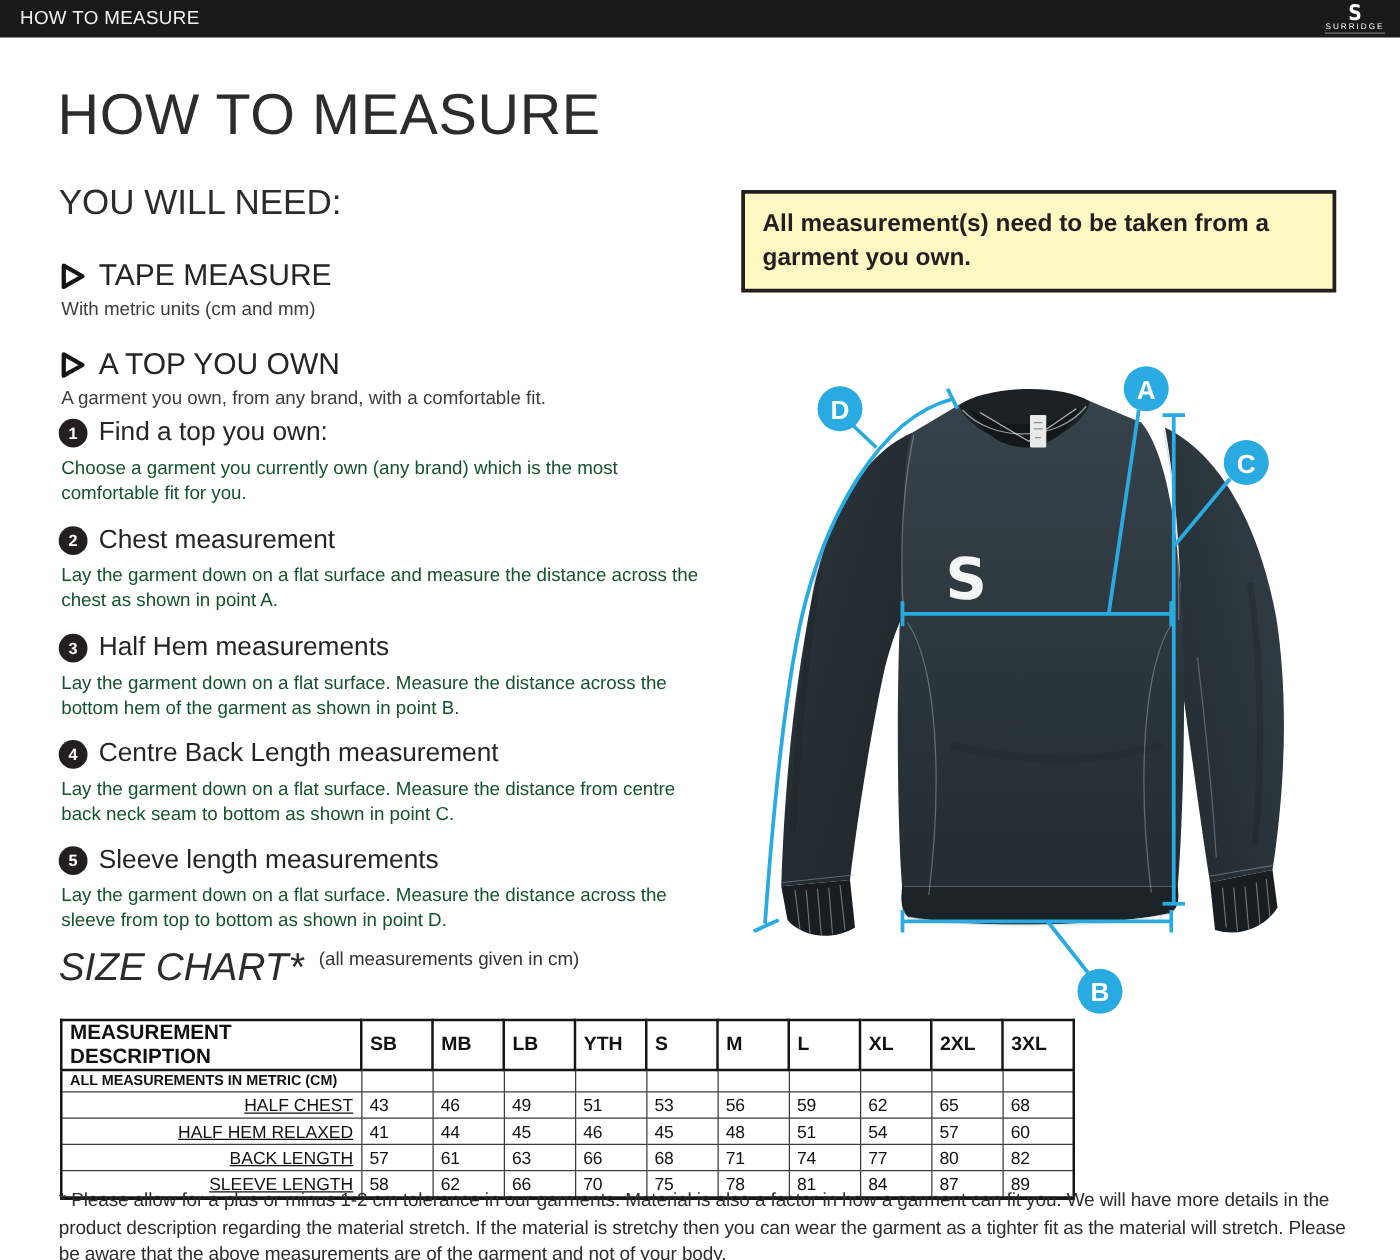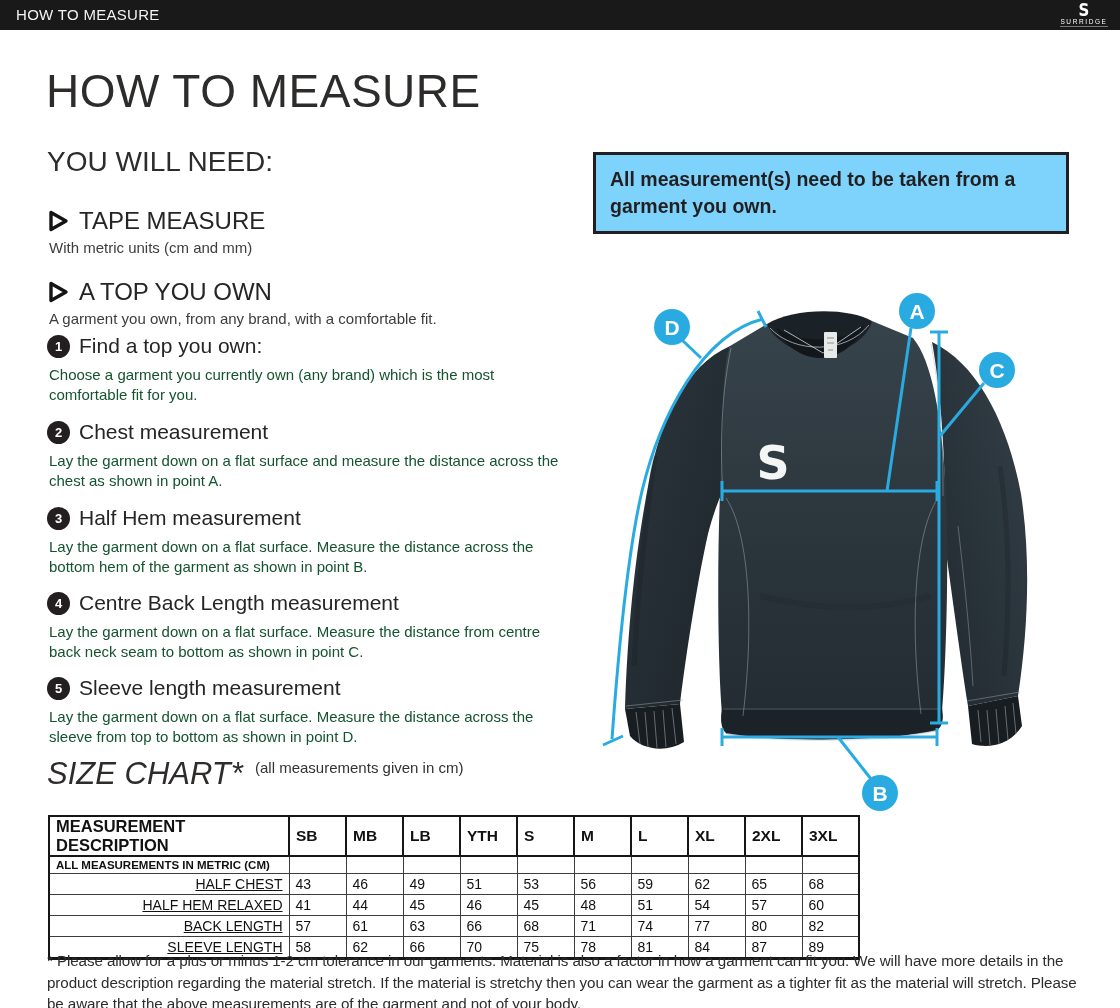--- a/index.html
+++ b/index.html
@@ -21,21 +21,21 @@
   .need-head{display:flex;align-items:center;gap:10px;font-size:24px;color:#262424;}
   .need-sub{margin:4px 0 0 2px;font-size:15px;color:#3f3d3c;}
   .tri{flex:0 0 auto;display:block;}
   
   .step{position:absolute;left:47px;width:512px;}
   .step-head{display:flex;align-items:center;gap:9px;font-size:21px;color:#262424;}
   .step-num{width:23px;height:23px;border-radius:50%;background:#231f20;color:#fff;font-size:13px;
             font-weight:bold;display:flex;align-items:center;justify-content:center;flex:0 0 auto;}
   .step-desc{margin:7px 0 0 2px;font-size:15px;line-height:20px;color:#14532d;}
   
-  .notice{position:absolute;left:593px;top:152px;width:442px;border:3px solid #231f20;background:#7dd3fc;
+  .notice{position:absolute;left:593px;top:152px;width:442px;border:3px solid #231f20;background:#fef9c3;
           padding:11px 14px;font-size:19.5px;font-weight:bold;line-height:27px;color:#231f20;}
   
   .garment{position:absolute;left:580px;top:266px;}
   
   .sc-head{position:absolute;left:47px;top:756px;font-size:31px;color:#2e2c2b;font-style:italic;}
   .sc-note{position:absolute;left:255px;top:759px;font-size:15px;color:#333;}
   .size-table{position:absolute;left:48px;top:815px;border-collapse:collapse;background:#fff;
               border:2px solid #161616;border-bottom-width:3px;}
   .size-table th,.size-table td{border:1px solid #3c3c3c;padding:0 6px;color:#111;}
   .size-table thead th{border:2px solid #161616;font-size:15.5px;font-weight:bold;height:25px;text-align:center;}
@@ -94,35 +94,35 @@
   <div class="step" style="top:420px">
     <div class="step-head">
       <span class="step-num">2</span>
       <span>Chest measurement</span>
     </div>
     <div class="step-desc">Lay the garment down on a flat surface and measure the distance across the chest as shown in point A.</div>
   </div>
   <div class="step" style="top:506px">
     <div class="step-head">
       <span class="step-num">3</span>
-      <span>Half Hem measurement</span>
+      <span>Half Hem measurements</span>
     </div>
     <div class="step-desc">Lay the garment down on a flat surface. Measure the distance across the bottom hem of the garment as shown in point B.</div>
   </div>
   <div class="step" style="top:591px">
     <div class="step-head">
       <span class="step-num">4</span>
       <span>Centre Back Length measurement</span>
     </div>
     <div class="step-desc">Lay the garment down on a flat surface. Measure the distance from centre back neck seam to bottom as shown in point C.</div>
   </div>
   <div class="step" style="top:676px">
     <div class="step-head">
       <span class="step-num">5</span>
-      <span>Sleeve length measurement</span>
+      <span>Sleeve length measurements</span>
     </div>
     <div class="step-desc">Lay the garment down on a flat surface. Measure the distance across the sleeve from top to bottom as shown in point D.</div>
   </div>
 
   <div class="notice">All measurement(s) need to be taken from a garment you own.</div>
 
   <svg class="garment" width="540" height="580" viewBox="0 0 540 580">
     <defs>
       <linearGradient id="gBody" x1="0" y1="0" x2="0" y2="1">
         <stop offset="0" stop-color="#37434b"></stop>

